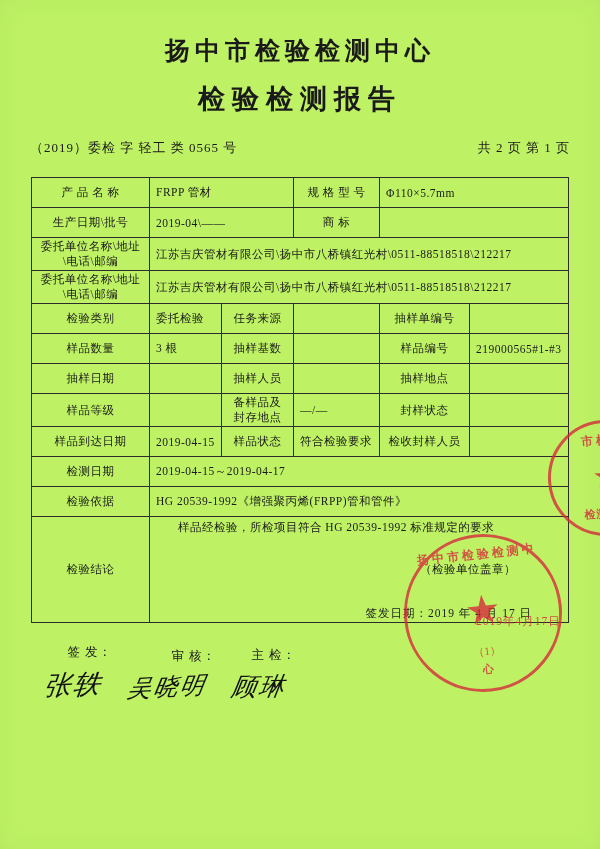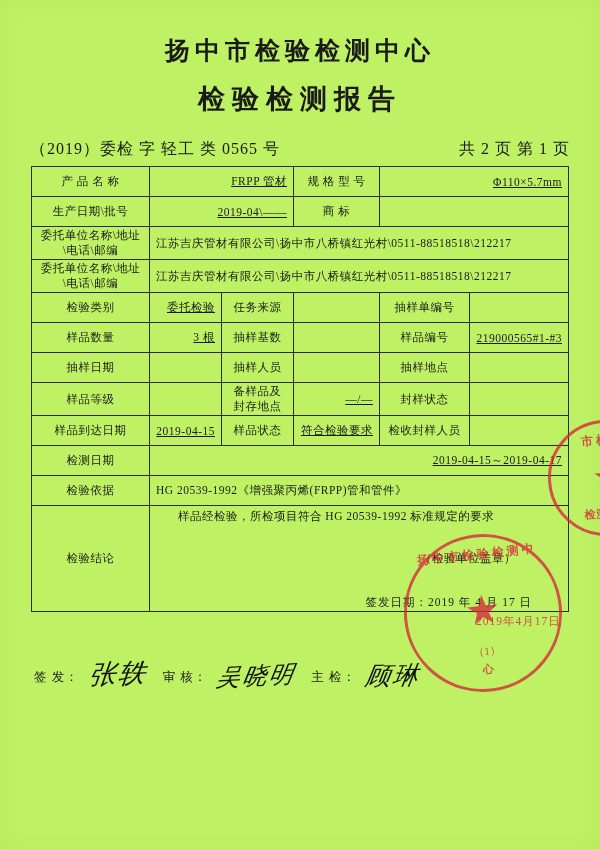--- a/index.html
+++ b/index.html
@@ -44,22 +44,22 @@
     letter-spacing: 7px;
     font-weight: 700;
     margin-top: 14px;
     font-family: "DejaVu Serif", serif;
   }
 
   .meta-row {
     display: flex;
     justify-content: space-between;
     align-items: flex-end;
-    margin: 22px 30px 6px 30px;
-    font-size: 16px;
+    margin: 22px 30px 20px 30px;
+    font-size: 13px;
     letter-spacing: 1px;
   }
 
   table.report {
     border-collapse: collapse;
     width: 537px;
     margin: 0 auto;
     table-layout: fixed;
   }
   table.report td {
@@ -72,22 +72,21 @@
   }
   td.lbl {
     text-align: center;
     letter-spacing: 2px;
   }
   td.lbl-tight {
     text-align: center;
     letter-spacing: 0.5px;
   }
   td.val {
-    text-align: right;
-    text-decoration: underline;
+    text-align: left;
   }
   td.val-left {
     text-align: left;
     padding-left: 14px;
     margin-left: 36px;
   }
   .row-tall td { height: 33px; }
   .row-basis td { height: 58px; }
   .row-concl td { height: 120px; vertical-align: middle; }
   .row-note td { height: 40px; }
@@ -120,20 +119,21 @@
     align-items: flex-end;
     margin: 18px 34px 0 34px;
     font-size: 12.5px;
     letter-spacing: 1px;
     height: 62px;
   }
   .sign-group {
     display: flex;
     align-items: flex-end;
     margin-right: 6px;
+    flex-direction: column;
   }
   .sign-label { padding-bottom: 6px; white-space: nowrap; }
   .handwriting {
     font-family: "DejaVu Serif", serif;
     font-style: italic;
     font-size: 27px;
     color: #121212;
     padding: 0 10px;
     transform: skewX(-8deg) rotate(-2deg);
     letter-spacing: 2px;

